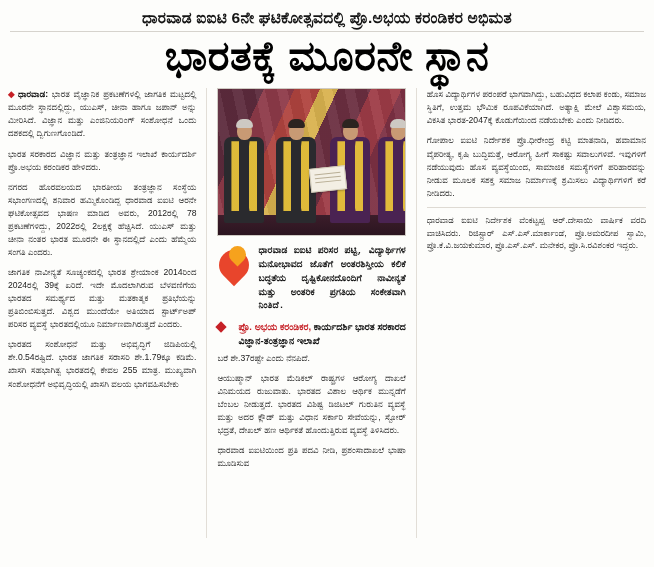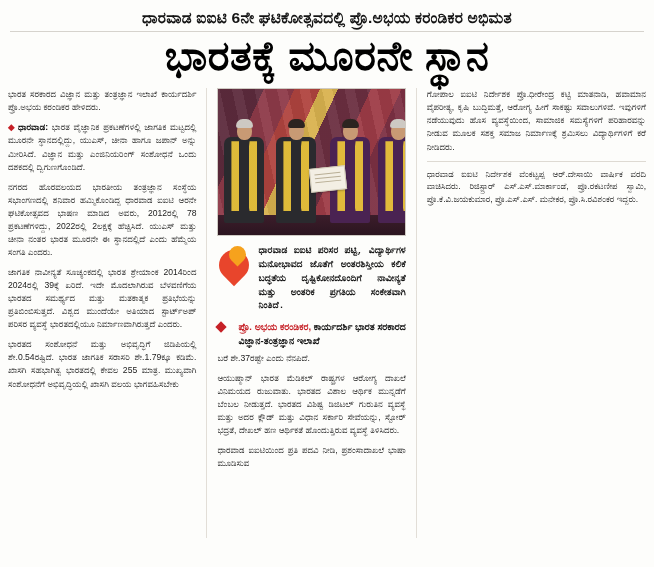--- a/index.html
+++ b/index.html
@@ -244,25 +244,25 @@
 
 <div class="page">
 
   <div class="kicker">ಧಾರವಾಡ ಐಐಟಿ 6ನೇ ಘಟಿಕೋತ್ಸವದಲ್ಲಿ ಪ್ರೊ.ಅಭಯ ಕರಂಡಿಕರ ಅಭಿಮತ</div>
   <div class="rule"></div>
   <div class="headline">ಭಾರತಕ್ಕೆ ಮೂರನೇ ಸ್ಥಾನ</div>
 
   <div class="body-area">
 
     <div class="col col-1">
-      <p class="para">ಭಾರತ ಸರಕಾರದ ವಿಜ್ಞಾನ ಮತ್ತು ತಂತ್ರಜ್ಞಾನ ಇಲಾಖೆ ಕಾರ್ಯದರ್ಶಿ ಪ್ರೊ.ಅಭಯ ಕರಂಡಿಕರ ಹೇಳಿದರು.</p>
       <p class="para">
         <span class="lead-marker">◆</span><span class="lead-place">ಧಾರವಾಡ:</span>
         <span>ಭಾರತ ವೈಜ್ಞಾನಿಕ ಪ್ರಕಟಣೆಗಳಲ್ಲಿ ಜಾಗತಿಕ ಮಟ್ಟದಲ್ಲಿ ಮೂರನೇ ಸ್ಥಾನದಲ್ಲಿದ್ದು, ಯುಎಸ್, ಚೀನಾ ಹಾಗೂ ಜಪಾನ್ ಅನ್ನು ಮೀರಿಸಿದೆ. ವಿಜ್ಞಾನ ಮತ್ತು ಎಂಜಿನಿಯರಿಂಗ್ ಸಂಶೋಧನೆ ಒಂದು ದಶಕದಲ್ಲಿ ದ್ವಿಗುಣಗೊಂಡಿದೆ.</span>
       </p>
+      <p class="para">ಭಾರತ ಸರಕಾರದ ವಿಜ್ಞಾನ ಮತ್ತು ತಂತ್ರಜ್ಞಾನ ಇಲಾಖೆ ಕಾರ್ಯದರ್ಶಿ ಪ್ರೊ.ಅಭಯ ಕರಂಡಿಕರ ಹೇಳಿದರು.</p>
       <p class="para">ನಗರದ ಹೊರವಲಯದ ಭಾರತೀಯ ತಂತ್ರಜ್ಞಾನ ಸಂಸ್ಥೆಯ ಸಭಾಂಗಣದಲ್ಲಿ ಶನಿವಾರ ಹಮ್ಮಿಕೊಂಡಿದ್ದ ಧಾರವಾಡ ಐಐಟಿ ಆರನೇ ಘಟಿಕೋತ್ಸವದ ಭಾಷಣ ಮಾಡಿದ ಅವರು, 2012ರಲ್ಲಿ 78 ಪ್ರಕಟಣೆಗಳಿದ್ದು, 2022ರಲ್ಲಿ 2ಲಕ್ಷಕ್ಕೆ ಹೆಚ್ಚಿಸಿದೆ. ಯುಎಸ್ ಮತ್ತು ಚೀನಾ ನಂತರ ಭಾರತ ಮೂರನೇ ಈ ಸ್ಥಾನದಲ್ಲಿದೆ ಎಂದು ಹೆಮ್ಮೆಯ ಸಂಗತಿ ಎಂದರು.</p>
       <p class="para">ಜಾಗತಿಕ ನಾವೀನ್ಯತೆ ಸೂಚ್ಯಂಕದಲ್ಲಿ ಭಾರತ ಶ್ರೇಯಾಂಕ 2014ರಿಂದ 2024ರಲ್ಲಿ 39ಕ್ಕೆ ಏರಿದೆ. ಇದೇ ಮೊದಲಾಗಿರುವ ಬೆಳವಣಿಗೆಯ ಭಾರತದ ಸಮರ್ಥ್ಯದ ಮತ್ತು ಮತಕಾತ್ಮಕ ಪ್ರತಿಭೆಯನ್ನು ಪ್ರತಿಬಿಂಬಿಸುತ್ತದೆ. ವಿಶ್ವದ ಮುಂದೆಯೇ ಅತಿಯಾದ ಸ್ಟಾರ್ಟ್‌ಅಪ್ ಪರಿಸರ ವ್ಯವಸ್ಥೆ ಭಾರತದಲ್ಲಿಯೂ ನಿರ್ಮಾಣವಾಗಿರುತ್ತದೆ ಎಂದರು.</p>
       <p class="para">ಭಾರತದ ಸಂಶೋಧನೆ ಮತ್ತು ಅಭಿವೃದ್ಧಿಗೆ ಜಿಡಿಪಿಯಲ್ಲಿ ಶೇ.0.54ರಷ್ಟಿದೆ. ಭಾರತ ಜಾಗತಿಕ ಸರಾಸರಿ ಶೇ.1.79ಕ್ಕೂ ಕಡಿಮೆ. ಖಾಸಗಿ ಸಹಭಾಗಿತ್ವ ಭಾರತದಲ್ಲಿ ಕೇವಲ 255 ಮಾತ್ರ. ಮುಖ್ಯವಾಗಿ ಸಂಶೋಧನೆಗೆ ಅಭಿವೃದ್ಧಿಯಲ್ಲಿ ಖಾಸಗಿ ವಲಯ ಭಾಗವಹಿಸಬೇಕು</p>
     </div>
 
     <div class="vsep"></div>
 
     <div class="col col-2">
       <div class="photo">
         <div class="backdrop"></div>
@@ -323,19 +323,20 @@
       </div>
 
       <p class="para">ಬರೆ ಶೇ.37ರಷ್ಟೇ ಎಂದು ನೆನಪಿದೆ.</p>
       <p class="para">ಆಯುಷ್ಮಾನ್ ಭಾರತ ಮೆಡಿಕಲ್ ರಾಷ್ಟ್ರಗಳ ಆರೋಗ್ಯ ದಾಖಲೆ ವಿನಿಮಯದ ರುಜುವಾತು. ಭಾರತದ ವಿಶಾಲ ಆರ್ಥಿಕ ಮುನ್ನಡೆಗೆ ಬೆಂಬಲ ನೀಡುತ್ತದೆ. ಭಾರತದ ವಿಶಿಷ್ಟ ಡಿಜಿಟಲ್ ಗುರುತಿನ ವ್ಯವಸ್ಥೆ ಮತ್ತು ಅದರ ಕ್ಲೌಡ್ ಮತ್ತು ವಿಧಾನ ಸರ್ಕಾರಿ ಸೇವೆಯನ್ನು, ಸ್ಟೋರ್ ಭದ್ರತೆ, ದೇಖಲ್ ಹಣ ಆರ್ಥಿಕತೆ ಹೊಂದುತ್ತಿರುವ ವ್ಯವಸ್ಥೆ ತಿಳಿಸಿದರು.</p>
       <p class="para">ಧಾರವಾಡ ಐಐಟಿಯಿಂದ ಪ್ರತಿ ಪದವಿ ನೀಡಿ, ಪ್ರಶಂಸಾದಾಖಲೆ ಭಾಷಾ ಮೂಡಿಸುವ</p>
     </div>
 
     <div class="vsep"></div>
 
     <div class="col col-3">
+      <p class="para">ಹೊಸ ವಿದ್ಯಾರ್ಥಿಗಳ ಪರಂಪರೆ ಭಾಗವಾಗಿದ್ದು, ಬಹುವಿಧದ ಕಲಾಪ ಕಂಡು, ಸಮಾಜ ಸ್ಥಿತಿಗೆ, ಉತ್ತಮ ಭೌಮಿಕ ರೂಪವಿಕೆಯಾಗಿದೆ. ಅತ್ಯಾಕ್ಷಿ ಮೇಲೆ ವಿಶ್ವಾಸಮಯ, ವಿಕಸಿತ ಭಾರತ-2047ಕ್ಕೆ ಕೊಡುಗೆಯಿಂದ ನಡೆಯಬೇಕು ಎಂದು ನೀಡಿದರು.</p>
       <p class="para">ಗೋಪಾಲ ಐಐಟಿ ನಿರ್ದೇಶಕ ಪ್ರೊ.ಧೀರೇಂದ್ರ ಕಟ್ಟಿ ಮಾತನಾಡಿ, ಹವಾಮಾನ ವೈಪರೀತ್ಯ, ಕೃಷಿ ಬುದ್ಧಿಮತ್ತೆ, ಆರೋಗ್ಯ ಹೀಗೆ ಸಾಕಷ್ಟು ಸವಾಲುಗಳಿವೆ. ಇವುಗಳಿಗೆ ನಡೆಯುವುದು ಹೊಸ ವ್ಯವಸ್ಥೆಯಿಂದ, ಸಾಮಾಜಿಕ ಸಮಸ್ಯೆಗಳಿಗೆ ಪರಿಹಾರವನ್ನು ನೀಡುವ ಮೂಲಕ ಸಶಕ್ತ ಸಮಾಜ ನಿರ್ಮಾಣಕ್ಕೆ ಶ್ರಮಿಸಲು ವಿದ್ಯಾರ್ಥಿಗಳಿಗೆ ಕರೆ ನೀಡಿದರು.</p>
       <div class="colrule"></div>
-      <p class="para footer-credits">ಧಾರವಾಡ ಐಐಟಿ ನಿರ್ದೇಶಕ ವೆಂಕಟ್ಟಪ್ಪ ಆರ್.ದೇಸಾಯಿ ವಾರ್ಷಿಕ ವರದಿ ವಾಚಿಸಿದರು. ರಿಜಿಸ್ಟ್ರಾರ್ ಎಸ್.ಎಸ್.ಮಾರ್ಕಾಂಡೆ, ಪ್ರೊ.ರಕಟಣೀಪ ಸ್ವಾಮಿ, ಪ್ರೊ.ಕೆ.ವಿ.ಜಯಕುಮಾರ, ಪ್ರೊ.ಎಸ್.ಎಸ್. ಮನೇಕರ, ಪ್ರೊ.ಸಿ.ರವಿಶಂಕರ ಇದ್ದರು.</p>
+      <p class="para footer-credits">ಧಾರವಾಡ ಐಐಟಿ ನಿರ್ದೇಶಕ ವೆಂಕಟ್ಟಪ್ಪ ಆರ್.ದೇಸಾಯಿ ವಾರ್ಷಿಕ ವರದಿ ವಾಚಿಸಿದರು. ರಿಜಿಸ್ಟ್ರಾರ್ ಎಸ್.ಎಸ್.ಮಾರ್ಕಾಂಡೆ, ಪ್ರೊ.ಅಮರದೀಪ ಸ್ವಾಮಿ, ಪ್ರೊ.ಕೆ.ವಿ.ಜಯಕುಮಾರ, ಪ್ರೊ.ಎಸ್.ಎಸ್. ಮನೇಕರ, ಪ್ರೊ.ಸಿ.ರವಿಶಂಕರ ಇದ್ದರು.</p>
     </div>
 
   </div>
 </div>
 
 </body></html>

